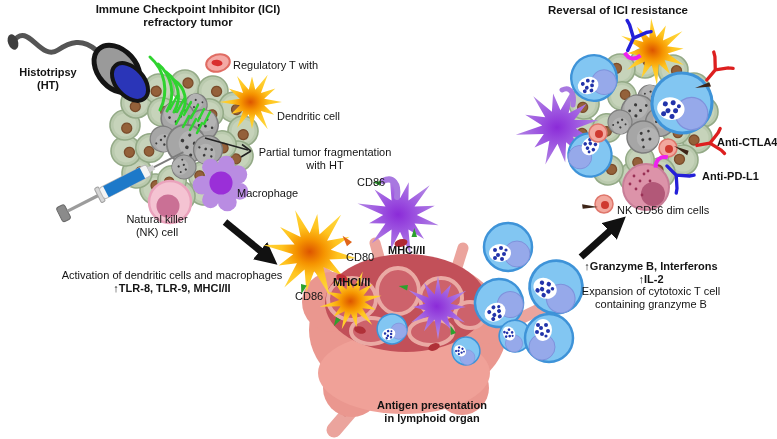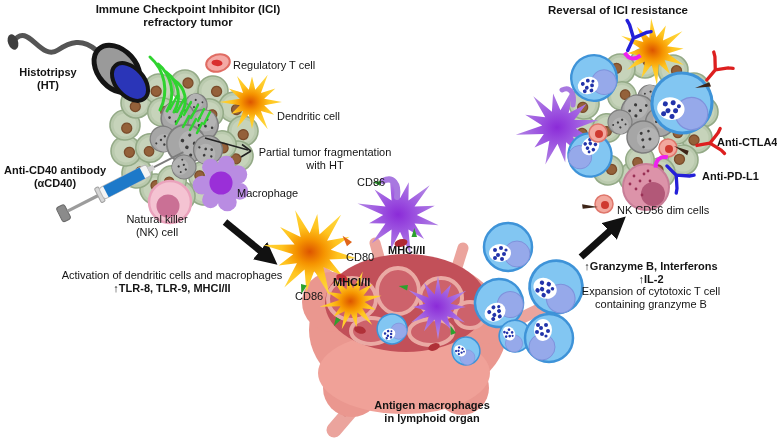--- a/index.html
+++ b/index.html
@@ -302,26 +302,22 @@
 <div class="label b c t" style="left:188px;top:3px">
   <div>Immune Checkpoint Inhibitor (ICI)</div>
   <div>refractory tumor</div>
 </div>
 
 <div class="label b c" style="left:48px;top:66px">
   <div>Histotripsy</div>
   <div>(HT)</div>
 </div>
 
-<div class="label b c" style="left:55px;top:164px">
-  <div>Anti-CD40 antibody</div>
-  <div>(αCD40)</div>
-</div>
-
-<div class="label" style="left:233px;top:59px">Regulatory T cell</div>
+
+<div class="label" style="left:233px;top:59px">Regulatory T with</div>
 
 <div class="label" style="left:277px;top:110px">Dendritic cell</div>
 
 <div class="label c" style="left:325px;top:146px">
   <div>Partial tumor fragmentation</div>
   <div>with HT</div>
 </div>
 
 <div class="label" style="left:237px;top:187px">Macrophage</div>
 
@@ -335,21 +331,21 @@
   <div class="b">↑TLR-8, TLR-9, MHCI/II</div>
 </div>
 
 <div class="label" style="left:357px;top:176px">CD86</div>
 <div class="label b" style="left:388px;top:244px">MHCI/II</div>
 <div class="label" style="left:346px;top:251px">CD80</div>
 <div class="label b" style="left:333px;top:276px">MHCI/II</div>
 <div class="label" style="left:295px;top:290px">CD86</div>
 
 <div class="label b c" style="left:432px;top:399px">
-  <div>Antigen macrophages</div>
+  <div>Antigen presentation</div>
   <div>in lymphoid organ</div>
 </div>
 
 <div class="label b c t" style="left:618px;top:4px">Reversal of ICI resistance</div>
 
 <div class="label b" style="left:717px;top:136px">Anti-CTLA4</div>
 <div class="label b" style="left:702px;top:170px">Anti-PD-L1</div>
 <div class="label" style="left:617px;top:204px">NK CD56 dim cells</div>
 
 <div class="label c" style="left:651px;top:260px">

